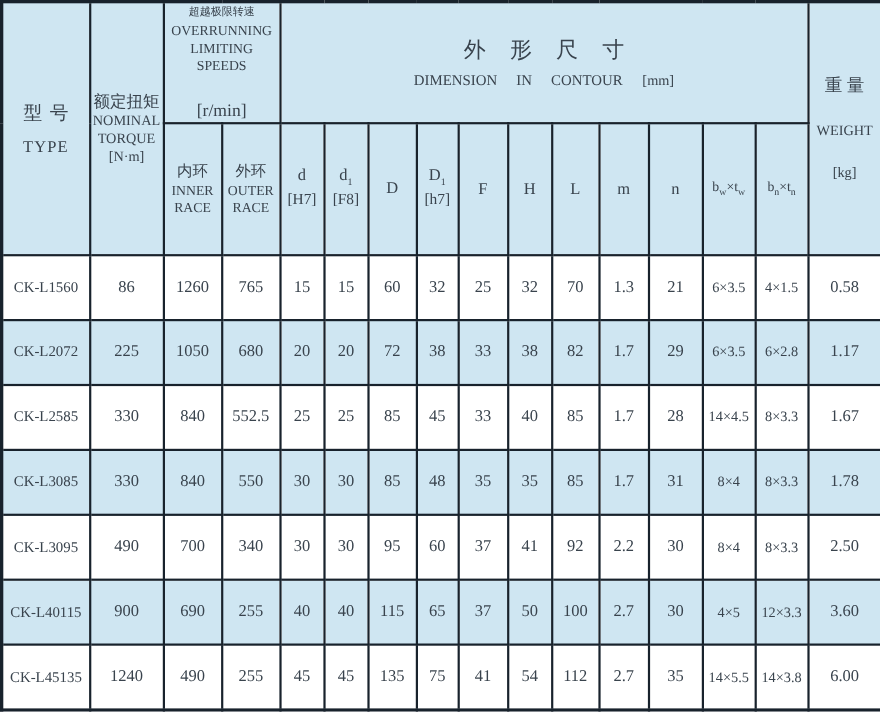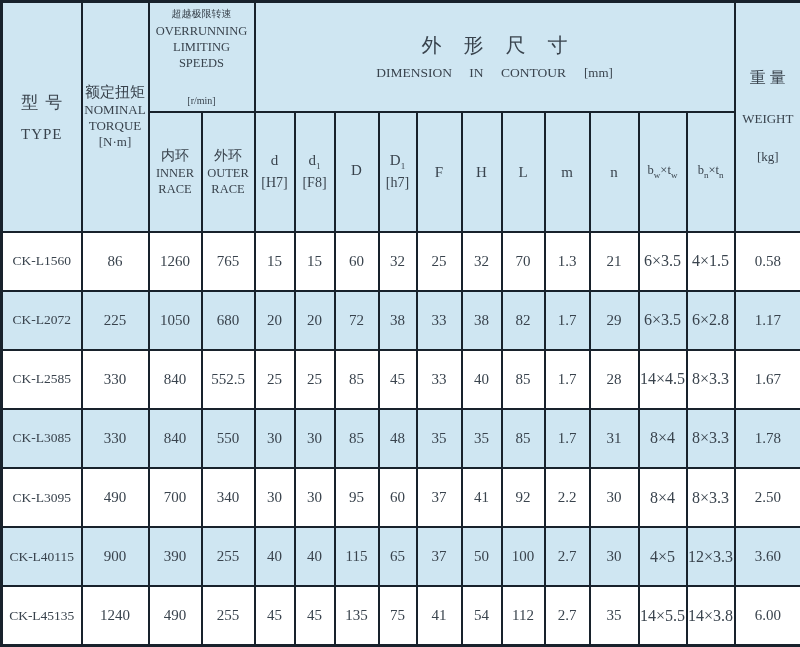--- a/index.html
+++ b/index.html
@@ -28,42 +28,42 @@
   .zh-big{font-size:17px;letter-spacing:7px;text-indent:7px;}
   .en-big{font-size:15px;letter-spacing:1px;margin-top:12px;}
   .zh-med{font-size:15px;}
   .en-med{font-size:13px;}
   .unit{font-size:13px;}
   .gap12{}
   .gap2{margin-top:2px;}
 
   .speeds-head .zh-med{font-size:10px;}
   .speeds-head .en-med{font-size:12.5px;line-height:16px;}
-  .speeds-head .unit{font-size:10px;margin-top:24px;}
+  .speeds-head .unit{font-size:16px;margin-top:24px;}
 
   .dim-zh{font-size:20px;letter-spacing:22px;text-indent:22px;}
   .dim-en{font-size:13.5px;word-spacing:14px;margin-top:6px;}
   .dim-en .unit{margin-left:18px;margin-top:19px;}
 
   .race-head .zh-med{font-size:14px;}
   .race-head .en-med{font-size:12.5px;line-height:16px;}
 
   .dim-letter{font-size:15px;}
   .dim-tol{font-size:14px;margin-top:4px;min-height:17px;}
   sub{font-size:9px;}
 
   .key-head{font-size:12.5px;}
 
   .weight-head .zh-big{letter-spacing:4px;text-indent:4px;font-size:16px;}
   .weight-head .en-med{margin-top:22px;}
   .weight-head .unit{margin-top:22px;}
 
   tbody td{font-size:15px;}
   tbody td.c-type{font-size:13.5px;}
-  tbody td.c-key{font-size:16px;}
+  tbody td.c-key{font-size:13px;}
   thead tr.h1{height:110px;}
   thead tr.h2{height:120px;}
   tbody tr{height:59px;}
 </style>
 </head>
 <body>
 
 <table>
   <colgroup>
     <col style="width:80px">
@@ -261,21 +261,21 @@
         <td>92</td>
         <td>2.2</td>
         <td>30</td>
         <td class="c-key">8×4</td>
         <td class="c-key">8×3.3</td>
         <td>2.50</td>
       </tr>
       <tr>
         <td class="c-type">CK-L40115</td>
         <td>900</td>
-        <td>390</td>
+        <td>690</td>
         <td>255</td>
         <td>40</td>
         <td>40</td>
         <td>115</td>
         <td>65</td>
         <td>37</td>
         <td>50</td>
         <td>100</td>
         <td>2.7</td>
         <td>30</td>

